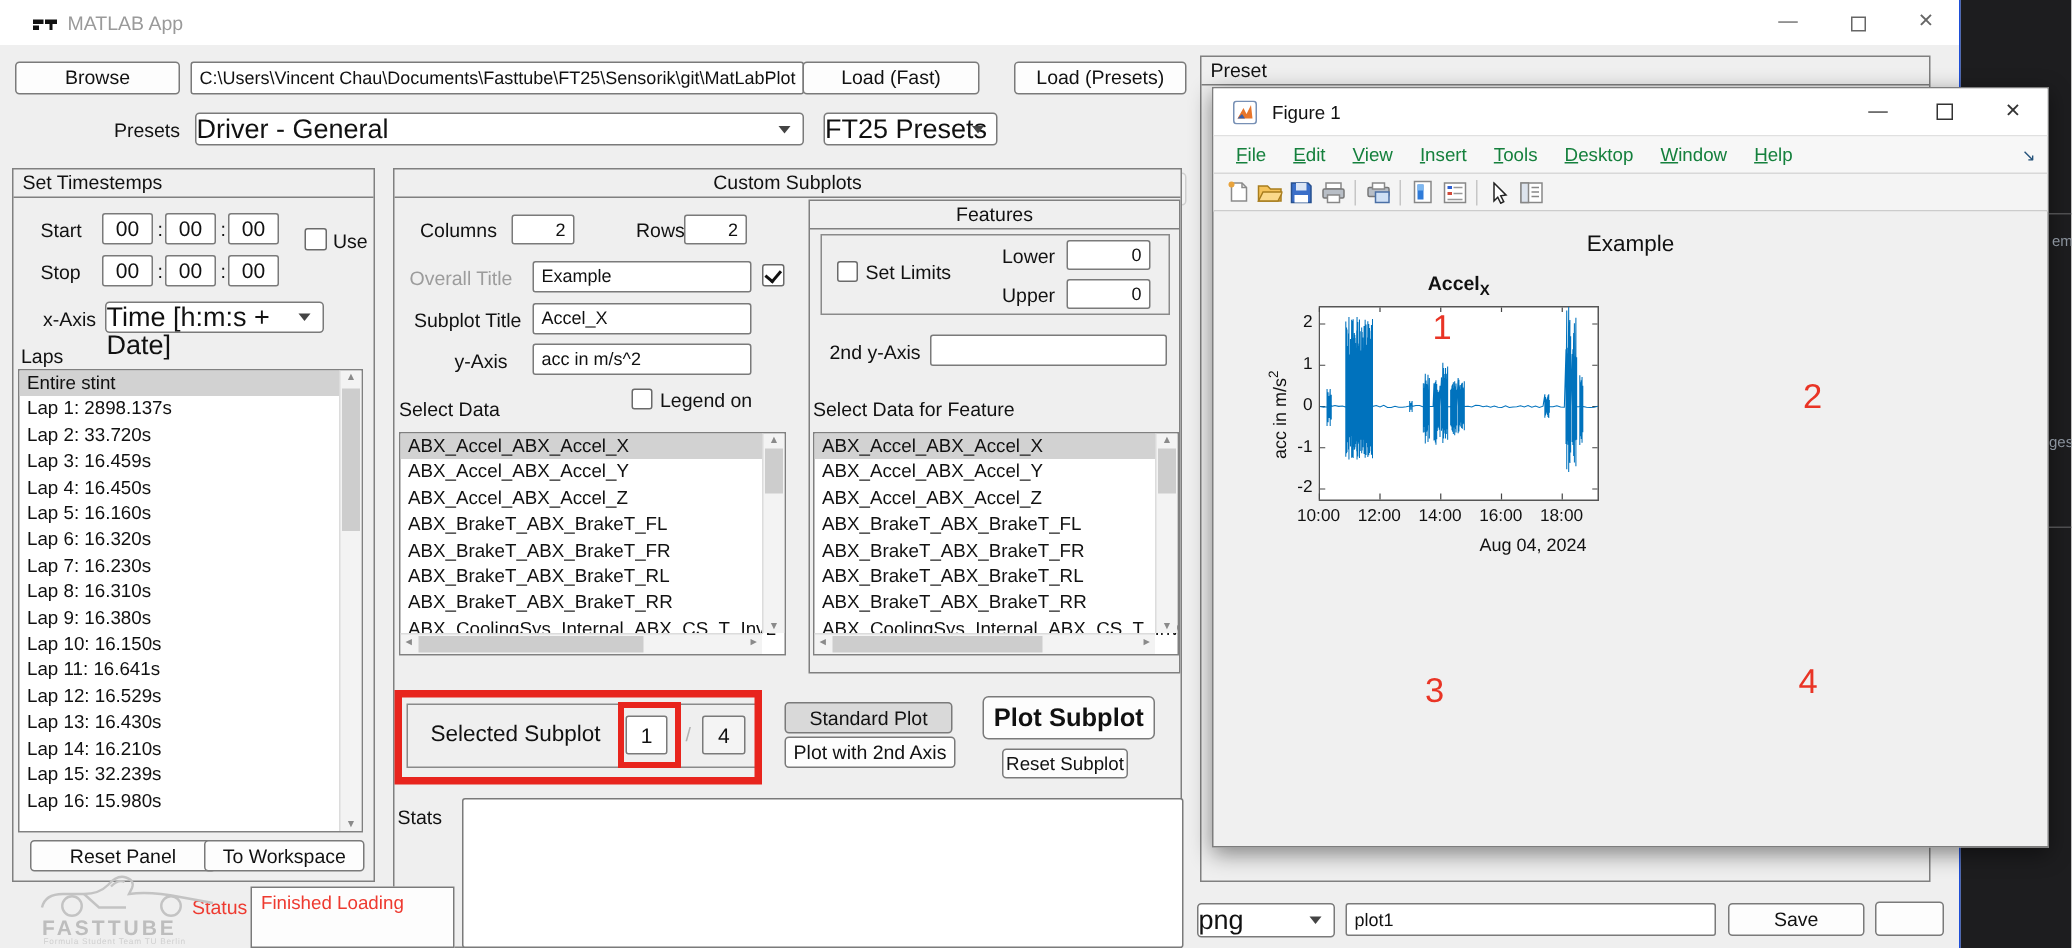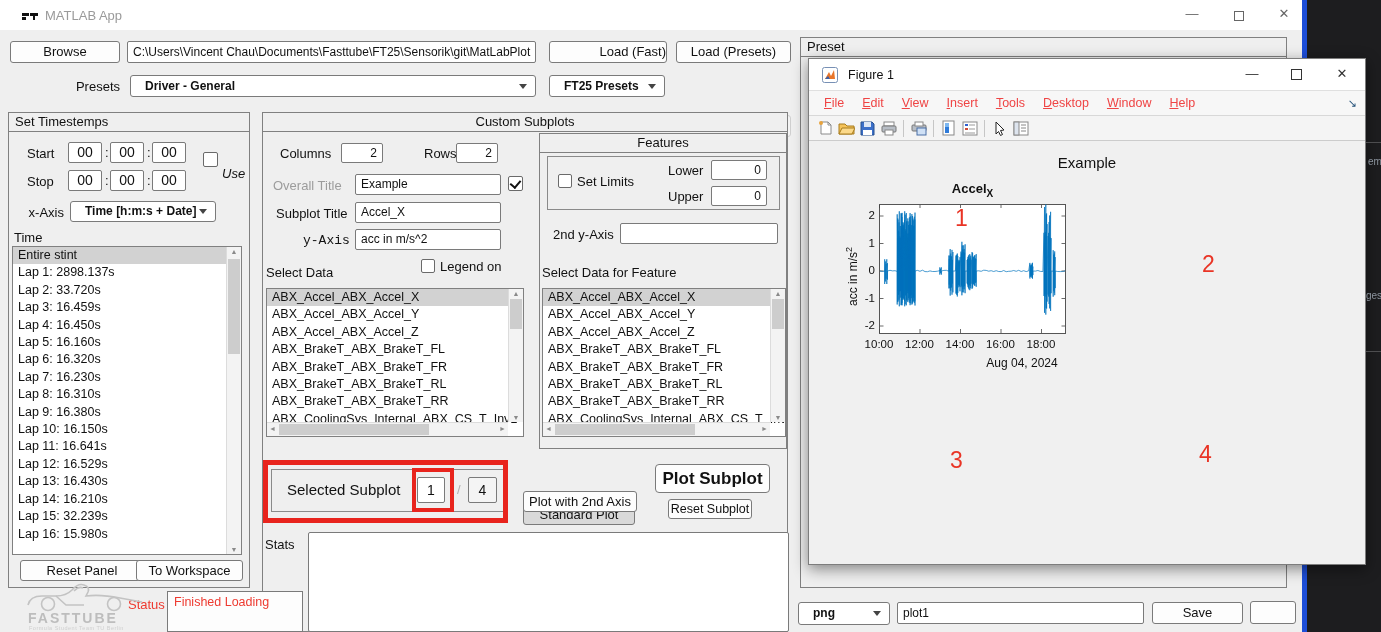--- a/index.html
+++ b/index.html
@@ -3,36 +3,36 @@
 <meta charset="utf-8">
 <style>
   * { margin:0; padding:0; box-sizing:border-box; }
   html,body { width:1381px; height:632px; overflow:hidden; }
   body { font-family:"Liberation Sans", sans-serif; font-size:13px; color:#111; }
   .desktop { position:relative; width:1381px; height:632px; background:#1d1d1f; }
   .frag { position:absolute; color:#8a929c; font-size:10px; }
   .frag-line { position:absolute; height:1px; background:#4d4d4f; }
 
   
-  .app-window { position:absolute; left:0; top:0; width:1307px; height:632px; background:#efefef; border-right:5px solid #1d4ed8; }
+  .app-window { position:absolute; left:0; top:0; width:1307px; height:632px; background:#efefef; border-right:1px solid #1d4ed8; }
   .titlebar { position:absolute; left:0; top:0; width:100%; height:30px; background:#ffffff; }
   .titlebar .title { position:absolute; left:45px; top:8px; color:#9a9a9a; font-size:13px; }
   .app-icon { position:absolute; left:22px; top:10px; width:16px; height:11px; }
   .win-controls span { position:absolute; top:6px; width:28px; text-align:center; color:#666; font-size:13px; cursor:default; }
   .maxbox { top:9px !important; }
   .maxbox i { display:inline-block; width:10px; height:10px; border:1px solid #666; }
 
   .btn { position:absolute; background:#fdfdfd; border:1px solid #7a7a7a; border-radius:3px; text-align:center; font-size:13px; line-height:20px; cursor:pointer; }
   .btn.pressed { background:#d9d9d9; }
   .btn.disabled { color:#b5b5b5; border-color:#cfcfcf; background:#f4f4f4; }
   .btn.big { font-weight:bold; font-size:17px; line-height:27px; border-radius:4px; }
   .field { position:absolute; background:#fff; border:1px solid #7a7a7a; border-radius:2px; font-size:12px; line-height:19px; padding:0 5px; white-space:nowrap; overflow:hidden; }
   .field.num { text-align:right; }
   .field.ctr { text-align:center; font-size:14px; }
-  .dd { position:absolute; background:#fff; border:1px solid #7a7a7a; border-radius:3px; font-size:12px; line-height:20px; padding:0 14px; cursor:pointer;font-weight:bold; }
+  .dd { position:absolute; background:#fff; border:1px solid #7a7a7a; border-radius:3px; font-size:18px; line-height:20px; padding:0 0; cursor:pointer; }
   .dd .arr { position:absolute; right:8px; top:8px; width:0; height:0; border-left:4px solid transparent; border-right:4px solid transparent; border-top:5px solid #444; }
   .lbl { position:absolute; font-size:13px; color:#111; white-space:nowrap; }
   .lbl.gray { color:#9c9c9c; }
   .lbl.red { color:#ee3a30; }
 
   .panel { position:absolute; border:1px solid #808080; background:#efefef; }
   .panel-h { height:19px; border-bottom:1px solid #808080; font-size:13px; line-height:18px; padding:0 6px; }
   .panel-h.ctr { text-align:center; }
 
   .checkbox { position:absolute; width:15px; height:15px; background:#fff; border:1px solid #6a6a6a; border-radius:2px; cursor:pointer; }
@@ -53,21 +53,21 @@
 
   .red-box { position:absolute; border:5px solid #e8241d; pointer-events:none; }
   .red-box.thin { border-width:4px; }
 
   
   .figure-window { position:absolute; left:808px; top:58px; width:558px; height:507px; background:#f0f0f0; border:1px solid #7d7d7d; box-shadow:0 4px 14px rgba(0,0,0,.45); }
   .fig-titlebar { position:absolute; left:0; top:0; width:100%; height:32px; background:#ffffff; border-bottom:1px solid #e0e0e0; }
   .fig-titlebar .title { position:absolute; left:39px; top:9px; font-size:12.5px; color:#111; }
   .fig-controls span { position:absolute; top:7px; width:34px; text-align:center; color:#333; font-size:13px; cursor:pointer; }
   .fig-menubar { position:absolute; left:0; top:32px; width:100%; height:25px; background:#f7f7f7; border-bottom:1px solid #d8d8d8; display:flex; align-items:center; padding-left:6px; }
-  .menu-item { font-size:12.5px; padding:3px 9px; cursor:pointer; color:#ef4444; }
+  .menu-item { font-size:12.5px; padding:3px 9px; cursor:pointer; color:#15803d; }
   .menu-item u { text-decoration:underline; }
   .dock-arrow { position:absolute; right:8px; top:6px; font-size:11px; color:#24527a; cursor:pointer; }
   .fig-toolbar { position:absolute; left:0; top:57px; width:100%; height:25px; background:#f4f4f4; border-bottom:1px solid #cccccc; display:flex; align-items:center; padding-left:6px; }
   .tb-icon { width:21px; height:20px; display:flex; align-items:center; justify-content:center; cursor:pointer; }
   .tb-sep { width:1px; height:17px; background:#c6c6c6; margin:0 4px; }
   .fig-canvas { position:absolute; left:1px; top:82px; right:1px; bottom:1px; background:#f0f0f0; }
 
   .fig-example { position:absolute; left:0; top:95px; width:100%; text-align:center; font-size:15px; color:#111; }
   .plot-title { position:absolute; left:70px; top:122px; width:187px; text-align:center; font-size:13px; font-weight:bold; }
   .plot-title sub { font-size:10px; }
@@ -103,21 +103,21 @@
       <span class="title">MATLAB App</span>
       <div class="win-controls">
         <span style="left:1178px;">—</span>
         <span style="left:1225px;" class="maxbox"><i></i></span>
         <span style="left:1270px;">✕</span>
       </div>
     </div>
 
     <div class="btn" style="left:10px;top:41px;width:110px;height:22px;">Browse</div>
     <div class="field" style="left:127px;top:41px;width:409px;height:22px;line-height:20px;">C:\Users\Vincent Chau\Documents\Fasttube\FT25\Sensorik\git\MatLabPlot</div>
-    <div class="btn" style="left:549px;top:41px;width:118px;height:22px;text-align:right;">Load (Fast)</div>
+    <div class="btn" style="left:535px;top:41px;width:118px;height:22px;">Load (Fast)</div>
     <div class="btn" style="left:676px;top:41px;width:115px;height:22px;">Load (Presets)</div>
 
     <div class="lbl" style="left:60px;top:79px;width:60px;text-align:right;">Presets</div>
     <div class="dd" style="left:130px;top:75px;width:406px;height:22px;">
       <span>Driver - General</span>
       <span class="arr"></span>
     </div>
     <div class="dd" style="left:549px;top:75px;width:116px;height:22px;">
       <span>FT25 Presets</span>
       <span class="arr"></span>
@@ -127,33 +127,33 @@
     <div class="panel" style="left:8px;top:112px;width:242px;height:476px;">
       <div class="panel-h">Set Timestemps</div>
     </div>
     <div class="lbl" style="left:27px;top:146px;text-align:right;">Start</div>
     <div class="field ctr" style="left:68px;top:142px;width:34px;height:21px;">00</div>
     <div class="lbl" style="left:105px;top:145px;">:</div>
     <div class="field ctr" style="left:110px;top:142px;width:34px;height:21px;">00</div>
     <div class="lbl" style="left:147px;top:145px;">:</div>
     <div class="field ctr" style="left:152px;top:142px;width:34px;height:21px;">00</div>
     <div class="checkbox" style="left:203px;top:152px;"></div>
-    <div class="lbl" style="left:222px;top:166px;font-style:italic;">Use</div>
+    <div class="lbl" style="left:222px;top:153px;">Use</div>
     <div class="lbl" style="left:27px;top:174px;">Stop</div>
     <div class="field ctr" style="left:68px;top:170px;width:34px;height:21px;">00</div>
     <div class="lbl" style="left:105px;top:173px;">:</div>
     <div class="field ctr" style="left:110px;top:170px;width:34px;height:21px;">00</div>
     <div class="lbl" style="left:147px;top:173px;">:</div>
     <div class="field ctr" style="left:152px;top:170px;width:34px;height:21px;">00</div>
     <div class="lbl" style="left:22px;top:205px;width:42px;text-align:right;">x-Axis</div>
     <div class="dd" style="left:70px;top:201px;width:146px;height:21px;line-height:19px;">
       <span>Time [h:m:s + Date]</span>
       <span class="arr" style="top:7px;"></span>
     </div>
-    <div class="lbl" style="left:14px;top:230px;">Time</div>
+    <div class="lbl" style="left:14px;top:230px;">Laps</div>
     <div class="listbox" style="left:12px;top:246px;width:230px;height:309px;">
       <div class="list-items" id="laps-list">
           <div class="list-item sel">Entire stint</div>
           <div class="list-item">Lap 1: 2898.137s</div>
           <div class="list-item">Lap 2: 33.720s</div>
           <div class="list-item">Lap 3: 16.459s</div>
           <div class="list-item">Lap 4: 16.450s</div>
           <div class="list-item">Lap 5: 16.160s</div>
           <div class="list-item">Lap 6: 16.320s</div>
           <div class="list-item">Lap 7: 16.230s</div>
@@ -181,21 +181,21 @@
     </div>
     <div class="lbl" style="left:280px;top:146px;">Columns</div>
     <div class="field num" style="left:341px;top:143px;width:42px;height:20px;line-height:18px;">2</div>
     <div class="lbl" style="left:424px;top:146px;">Rows</div>
     <div class="field num" style="left:456px;top:143px;width:42px;height:20px;line-height:18px;">2</div>
     <div class="lbl gray" style="left:273px;top:178px;">Overall Title</div>
     <div class="field" style="left:355px;top:174px;width:146px;height:21px;">Example</div>
     <div class="checkbox checked" style="left:508px;top:176px;"></div>
     <div class="lbl" style="left:276px;top:206px;">Subplot Title</div>
     <div class="field" style="left:355px;top:202px;width:146px;height:21px;">Accel_X</div>
-    <div class="lbl" style="left:303px;top:233px;font-family:Liberation Mono, monospace;">y-Axis</div>
+    <div class="lbl" style="left:303px;top:233px;">y-Axis</div>
     <div class="field" style="left:355px;top:229px;width:146px;height:21px;">acc in m/s^2</div>
     <div class="lbl" style="left:266px;top:265px;">Select Data</div>
     <div class="checkbox" style="left:421px;top:259px;width:14px;height:14px;"></div>
     <div class="lbl" style="left:440px;top:259px;">Legend on</div>
     <div class="listbox" style="left:266px;top:288px;width:258px;height:149px;">
       <div class="list-items" id="data-list-1" style="bottom:14px;">
           <div class="list-item sel">ABX_Accel_ABX_Accel_X</div>
           <div class="list-item">ABX_Accel_ABX_Accel_Y</div>
           <div class="list-item">ABX_Accel_ABX_Accel_Z</div>
           <div class="list-item">ABX_BrakeT_ABX_BrakeT_FL</div>
@@ -253,21 +253,21 @@
     </div>
 
     <div style="position:absolute;left:271px;top:469px;width:234px;height:43px;border:1px solid #8a8a8a;"></div>
     <div class="lbl" style="left:287px;top:481px;font-size:15px;">Selected Subplot</div>
     <div class="field ctr" style="left:417px;top:477px;width:28px;height:26px;line-height:24px;">1</div>
     <div class="lbl" style="left:457px;top:482px;color:#b0b0b0;">/</div>
     <div class="field ctr" style="left:468px;top:477px;width:29px;height:26px;line-height:24px;background:#f4f4f4;">4</div>
     <div class="red-box" style="left:263px;top:460px;width:245px;height:63px;"></div>
     <div class="red-box thin" style="left:412px;top:468px;width:42px;height:44px;"></div>
 
-    <div class="btn pressed" style="left:523px;top:468px;width:112px;height:21px;margin-top:36px;">Standard Plot</div>
+    <div class="btn pressed" style="left:523px;top:468px;width:112px;height:21px;">Standard Plot</div>
     <div class="btn" style="left:523px;top:491px;width:114px;height:21px;">Plot with 2nd Axis</div>
     <div class="btn big" style="left:655px;top:464px;width:115px;height:29px;">Plot Subplot</div>
     <div class="btn" style="left:668px;top:499px;width:84px;height:20px;line-height:18px;font-size:12.5px;">Reset Subplot</div>
 
     <div class="lbl" style="left:265px;top:537px;">Stats</div>
     <div class="field" style="left:308px;top:532px;width:481px;height:100px;"></div>
 
     <div class="lbl red" style="left:128px;top:597px;">Status</div>
     <div class="status-box">Finished Loading</div>
 

